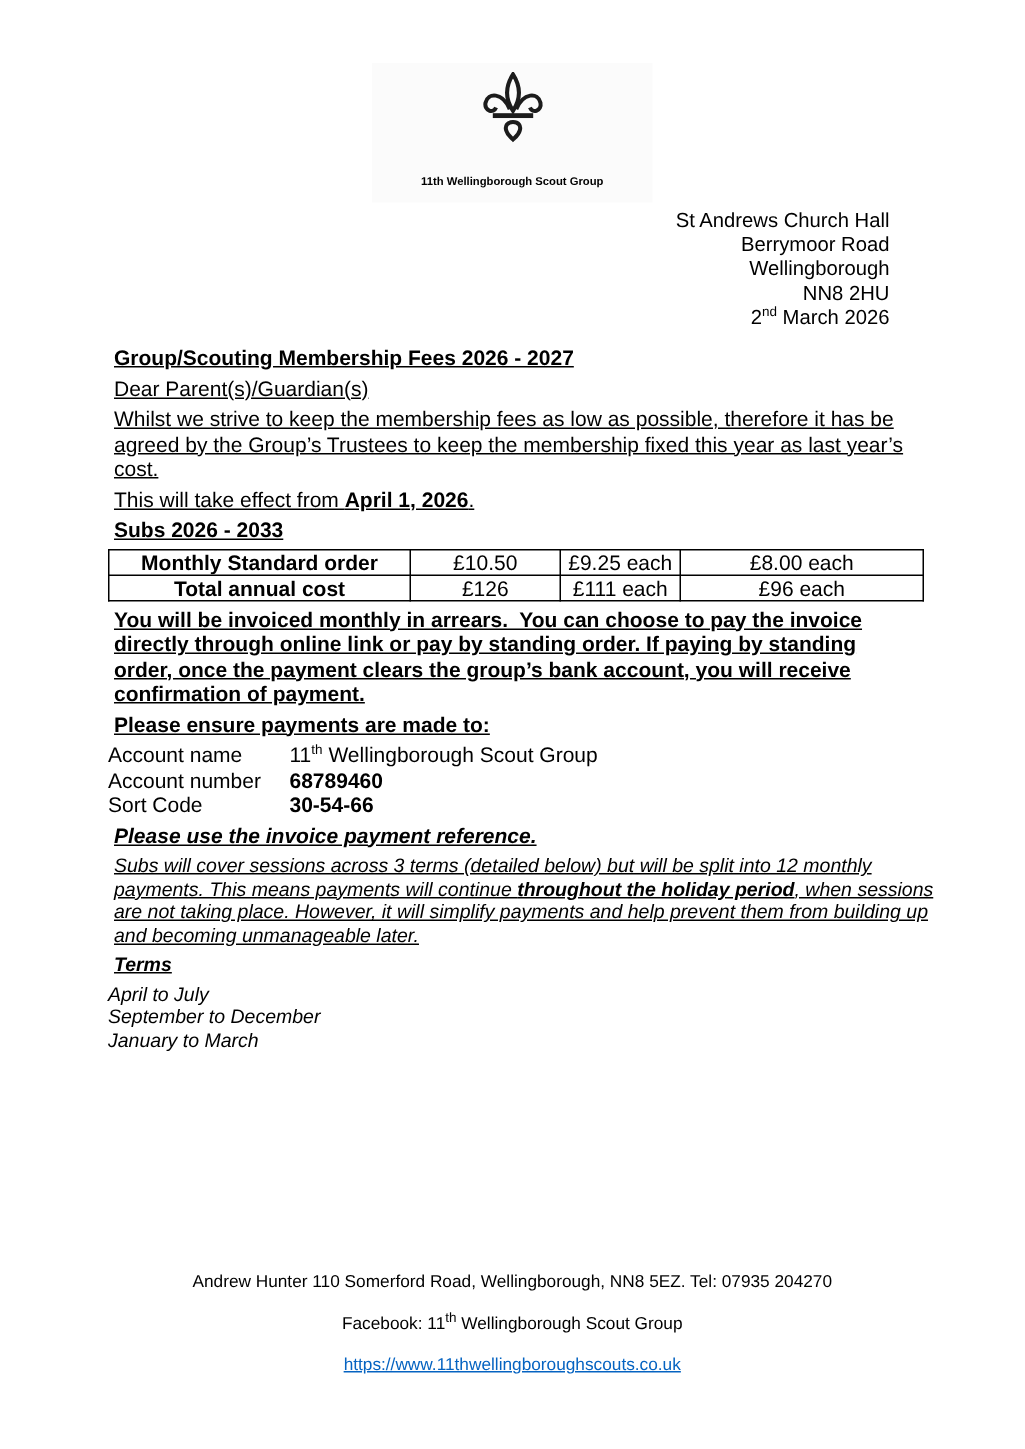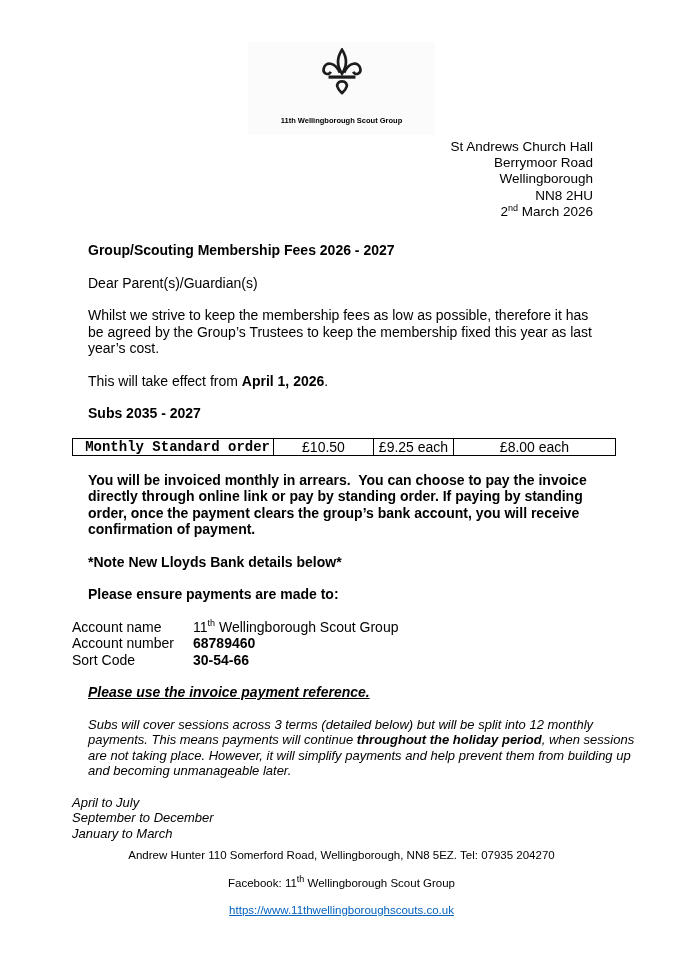--- a/index.html
+++ b/index.html
@@ -28,37 +28,37 @@
   .logo-caption { font-size: 7.5px; font-weight: 700; margin-top: 6px; white-space: nowrap; }
 
   
   .address-block {
     position: absolute; top: 139px; right: 90px;
     text-align: right; font-size: 13.5px; line-height: 16.2px;
   }
 
   
   .content { position: absolute; left: 72px; top: 226px; width: 543px; }
-  .content p, .content div.line { margin: 16px; }
+  .content p, .content div.line { margin: 4px; text-decoration: underline; }
   .doc-title { font-weight: 700; }
   .salutation { margin-top: 29px; }
   .para-intro { margin-top: 16px; }
   .para-effect { margin-top: 16px; }
   .bold { font-weight: 700; }
 
   .subs-caption { font-weight: 700; margin-top: 13px; }
   table.fees {
     border-collapse: collapse; width: 543px; table-layout: fixed;
   }
   table.fees th, table.fees td {
     border: 1px solid #000; padding: 0 3px; height: 17px;
     font-size: 14px; line-height: 16px; overflow: hidden; white-space: nowrap;
   }
   table.fees th { font-weight: 700; text-align: center; }
-  table.fees td.row-label { font-weight: 700; text-align: right; font-family: Liberation Mono, monospace; }
+  table.fees td.row-label { font-weight: 700; text-align: center; }
   table.fees td.val { text-align: center; font-weight: 400; margin-top: 44px; }
 
   .para-invoice { margin-top: 13px; font-weight: 700; }
   .note-line { margin-top: 17px; font-weight: 700; }
 
   .pay-heading { margin-top: 12px; font-weight: 700; }
   .pay-row { display: flex; }
   .pay-label { width: 121px; flex: 0 0 121px; }
   .pay-value { font-weight: 700; }
   .pay-value.normal { font-weight: 400; }
@@ -112,61 +112,67 @@
   <div class="content">
 
     <p class="doc-title">Group/Scouting Membership Fees 2026 - 2027</p>
 
     <p class="salutation">Dear Parent(s)/Guardian(s)</p>
 
     <p class="para-intro">Whilst we strive to keep the membership fees as low as possible, therefore it has be agreed by the Group’s Trustees to keep the membership fixed this year as last year’s cost.</p>
 
     <p class="para-effect"><span>This will take effect from </span><span class="bold">April 1, 2026</span><span>.</span></p>
 
-    <p class="subs-caption">Subs 2035 - 2027</p>
+    <p class="subs-caption">Subs 2026 - 2033</p>
 
     <table class="fees">
       <colgroup>
         <col style="width:201px">
           <col style="width:100px">
           <col style="width:80px">
           <col style="width:162px">
       </colgroup>
       <tbody>
       <tr>
         <td class="row-label">Monthly Standard order</td>
         <td class="val">£10.50</td>
         <td class="val">£9.25 each</td>
         <td class="val">£8.00 each</td>
       </tr>
+      <tr>
+        <td class="row-label">Total annual cost</td>
+        <td class="val">£126</td>
+        <td class="val">£111 each</td>
+        <td class="val">£96 each</td>
+      </tr>
     </tbody>
       </table>
 
     <p class="para-invoice">You will be invoiced monthly in arrears.&nbsp; You can choose to pay the invoice directly through online link or pay by standing order. If paying by standing order, once the payment clears the group’s bank account, you will receive confirmation of payment.</p>
 
-    <p class="note-line">*Note New Lloyds Bank details below*</p>
 
     <p class="pay-heading">Please ensure payments are made to:</p>
     <div class="pay-row">
       <span class="pay-label">Account name</span>
       <span class="pay-value normal"><span>11</span><sup>th</sup><span> Wellingborough Scout Group</span></span>
     </div>
     <div class="pay-row">
       <span class="pay-label">Account number</span>
       <span class="pay-value">68789460</span>
     </div>
     <div class="pay-row">
       <span class="pay-label">Sort Code</span>
       <span class="pay-value">30-54-66</span>
     </div>
 
     <p class="ref-note">Please use the invoice payment reference.</p>
 
     <p class="para-subs"><span>Subs will cover sessions across 3 terms (detailed below) but will be split into 12 monthly payments. This means payments will continue </span><span class="bold">throughout the holiday period</span><span>, when sessions are not taking place. However, it will simplify payments and help prevent them from building up and becoming unmanageable later.</span></p>
 
+    <p class="terms-heading">Terms</p>
     <div class="terms-item">April to July</div>
     <div class="terms-item">September to December</div>
     <div class="terms-item">January to March</div>
 
   </div>
 
   <div class="footer">
     <div class="f-line">Andrew Hunter 110 Somerford Road, Wellingborough, NN8 5EZ. Tel: 07935 204270</div>
     <div class="f-line"><span>Facebook: 11</span><sup>th</sup><span> Wellingborough Scout Group</span></div>
     <div class="f-line"><a style="color: rgb(5, 99, 193); margin-top: 31px;">https://www.11thwellingboroughscouts.co.uk</a></div>

